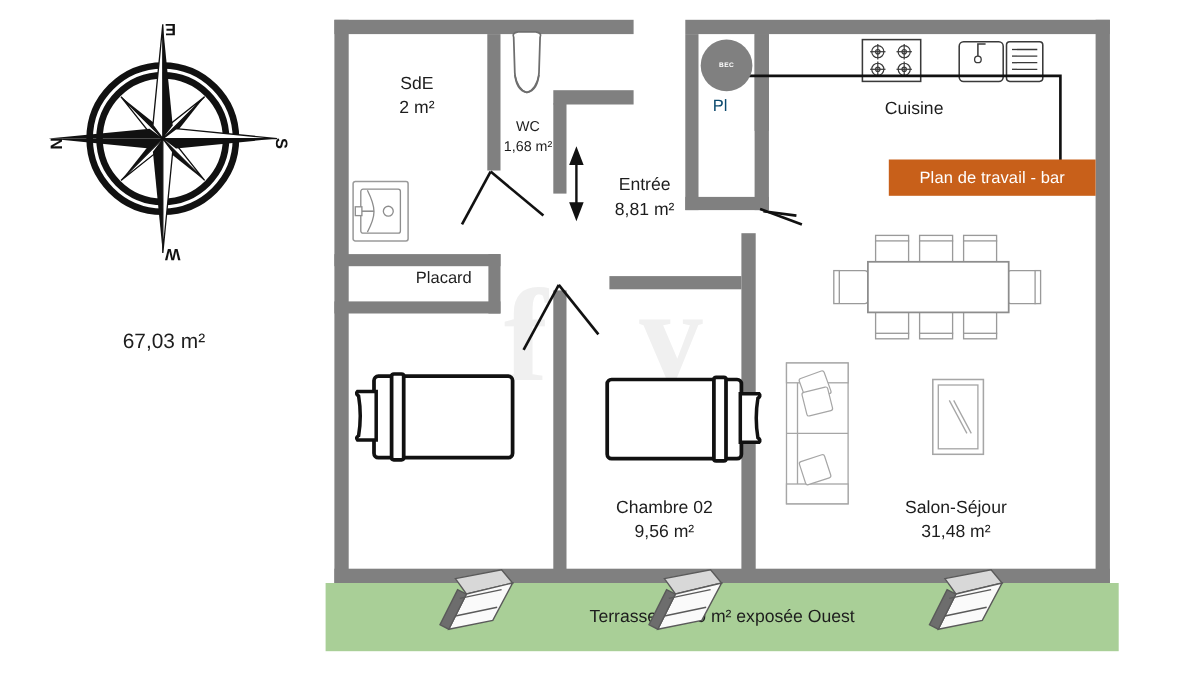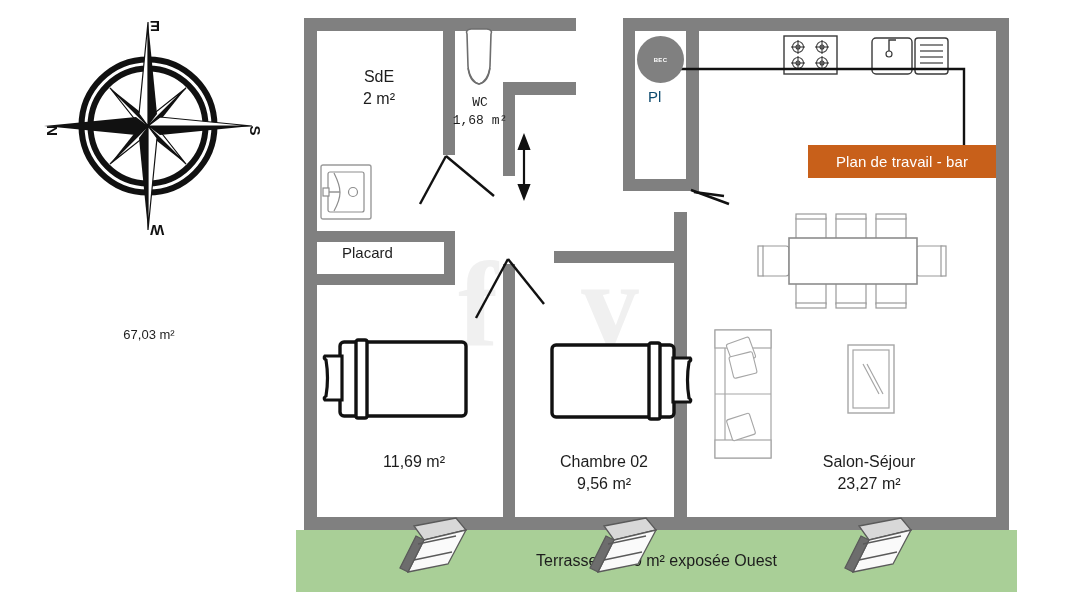--- a/index.html
+++ b/index.html
@@ -15,21 +15,21 @@
   
   .compass-wrap{position:absolute;left:18px;top:10px;width:262px;height:230px;}
   .compass-svg{position:absolute;left:40px;top:8px;}
   .cdir{position:absolute;font-size:15px;font-weight:bold;color:#111;font-family:"Liberation Sans",sans-serif;}
   .cdir.n{left:28px;top:112px;transform:rotate(-90deg);}
   .cdir.s{left:232px;top:112px;transform:rotate(90deg);}
   .cdir.e{left:132px;top:8px;transform:rotate(180deg);}
   .cdir.w{left:132px;top:212px;transform:rotate(180deg);}
 
   .legend{position:absolute;left:18px;top:298px;width:262px;text-align:center;}
-  .legend div{font-size:13px;line-height:26px;color:#1d1d1d;margin-top:24px;}
+  .legend div{font-size:19px;line-height:26px;color:#1d1d1d;}
 
   
   .plan{position:absolute;left:296px;top:6px;width:726px;height:600px;}
 
   .wall{position:absolute;background:#808080;}
 
   .label{position:absolute;text-align:center;color:#1d1d1d;line-height:1.35;}
   .label .l1{font-size:16px;white-space:nowrap;text-align:center;}
   .label .l2{font-size:16px;white-space:nowrap;}
   .label.small .l1,.label.small .l2{font-size:13px;}
@@ -50,21 +50,21 @@
     font-family:"Liberation Serif",serif;pointer-events:none;user-select:none;
     letter-spacing:26px;
   }
 
   .bec{
     position:absolute;border-radius:50%;background:#808080;
     color:#ffffff;font-size:6px;font-weight:bold;
     display:flex;align-items:center;justify-content:center;letter-spacing:.3px;
   }
   .pl-text{position:absolute;font-size:15px;color:#0c4a6e;}
-  .placard-text{position:absolute;font-size:15px;color:#1d1d1d;}
+  .placard-text{position:absolute;font-size:15px;color:#1d1d1d;margin-left:36px;}
 
   svg{display:block;overflow:visible;}
   .fx{position:absolute;}
 </style>
 </head>
 <body>
 
 <div id="stage">
 
   <div class="compass-wrap">
@@ -322,39 +322,43 @@
         <polyline points="22,32 60,24" fill="none"></polyline>
         <polyline points="18,48 56,40" fill="none"></polyline>
       </g>
     </svg>
 
     <div class="label" style="left:38px;top:60px;width:90px;">
       <div class="l1">SdE</div>
       <div class="l2">2 m²</div>
     </div>
 
-    <div class="label small" style="left:140px;top:88px;width:88px;font-family:Liberation Mono, monospace;">
+    <div class="label small" style="left:140px;top:100px;width:88px;">
       <div class="l1">WC</div>
       <div class="l2">1,68 m²</div>
     </div>
 
+    <div class="label" style="left:240px;top:152px;width:100px;">
+      <div class="l1">Entrée</div>
+      <div class="l2">8,81 m²</div>
+    </div>
 
     <div class="label" style="left:470px;top:83px;width:130px;">
+      <div class="l1">Cuisine</div>
     </div>
 
     <div class="label" style="left:48px;top:445px;width:140px;">
-      <div class="l2">11,69 m²</div>
     </div>
 
     <div class="label" style="left:238px;top:445px;width:140px;">
       <div class="l1">Chambre 02</div>
       <div class="l2">9,56 m²</div>
     </div>
 
     <div class="label" style="left:498px;top:445px;width:150px;">
       <div class="l1">Salon-Séjour</div>
-      <div class="l2">23,27 m²</div>
+      <div class="l2">31,48 m²</div>
     </div>
 
     <div class="bar-label" style="left:512px;top:139px;width:188px;height:33px;">Plan de travail - bar</div>
 
   </div>
 </div>
 
 </body></html>

